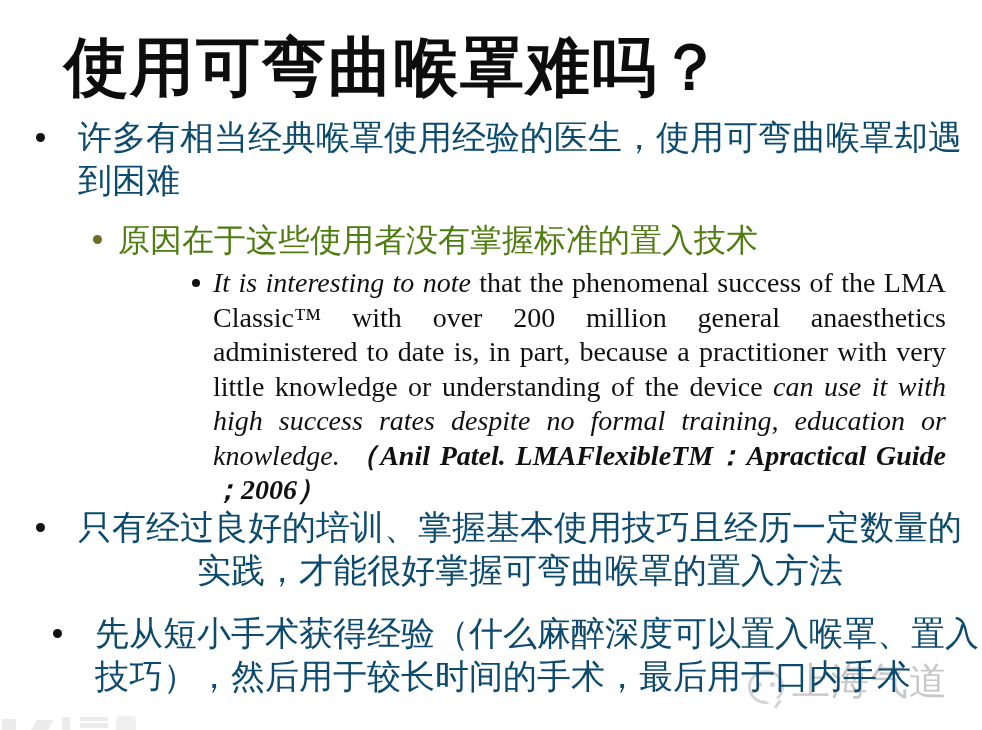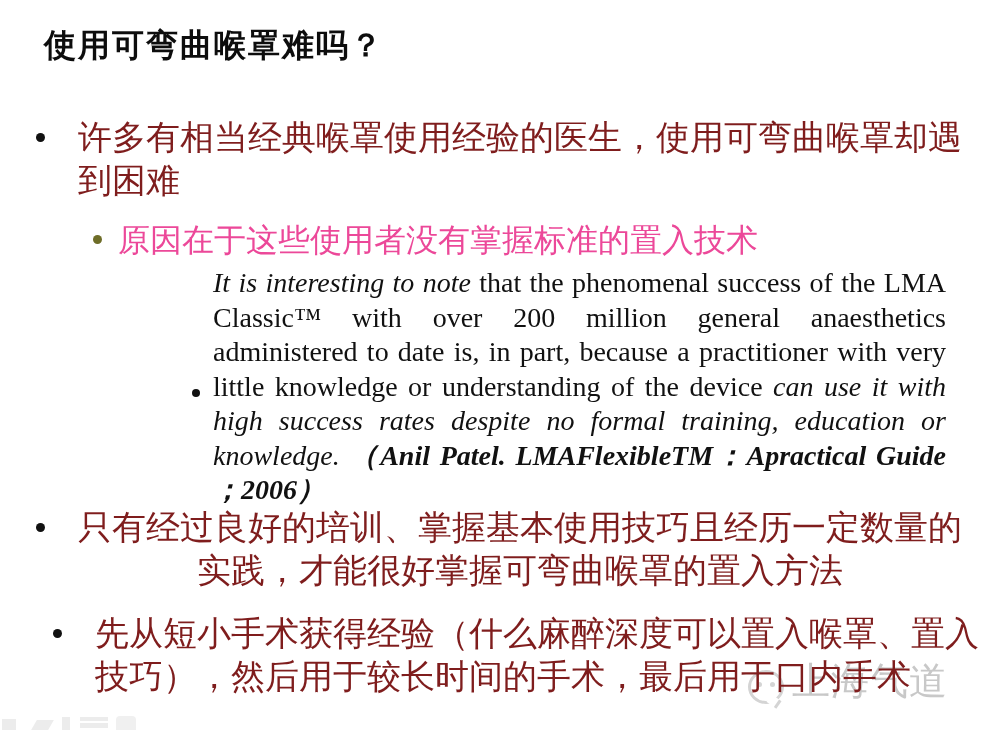--- a/index.html
+++ b/index.html
@@ -3,40 +3,40 @@
 <meta charset="utf-8">
 <style>
   html,body{margin:0;padding:0;}
   body{
     width:982px;height:730px;background:#ffffff;overflow:hidden;position:relative;
     font-family:"Liberation Sans",sans-serif;
     -webkit-font-smoothing:antialiased;
   }
   .slide{position:absolute;inset:0;}
   .title{
-    position:absolute;left:44px;top:24px;
-    font-size:32px;font-weight:700;color:#0d0d0d;letter-spacing:2px;
+    position:absolute;left:64px;top:24px;
+    font-size:64px;font-weight:700;color:#0d0d0d;letter-spacing:2px;
     white-space:nowrap;z-index:2;
   }
   .bullet{position:absolute;display:flex;align-items:flex-start;z-index:2;}
   .dot{border-radius:50%;background:#111;flex:none;}
   
   .b1{left:30px;top:116px;width:932px;}
   .b2{left:30px;top:506px;width:932px;text-align:center;}
   .b3{left:47px;top:612px;width:932px;}
   .b1 .dot,.b2 .dot,.b3 .dot{width:9px;height:9px;margin:17px 0 0 6px;}
   .b1 .txt,.b2 .txt,.b3 .txt{
-    margin-left:33px;font-size:34px;line-height:43px;color:#7f1d1d;
+    margin-left:33px;font-size:34px;line-height:43px;color:#0c4a6e;
   }
   
   .sub{left:88px;top:220px;width:800px;}
   .sub .dot{width:9px;height:9px;background:#6e6d28;margin:15px 0 0 5px;}
-  .sub .txt{margin-left:16px;font-size:32px;line-height:40px;color:#ec4899;}
+  .sub .txt{margin-left:16px;font-size:32px;line-height:40px;color:#4d7c0f;}
   
-  .quote{left:188px;top:266px;width:758px;font-family:"Liberation Serif",serif;align-items:center;}
+  .quote{left:188px;top:266px;width:758px;font-family:"Liberation Serif",serif;}
   .quote .dot{width:8px;height:8px;margin:13px 0 0 4px;}
   .quote .txt{
     margin-left:13px;font-size:28px;line-height:34.5px;color:#111;
     text-align:justify;
   }
   .it{font-style:italic;}
   .reg{font-style:normal;}
   .bi{font-style:italic;font-weight:700;}
   
   .watermark{

